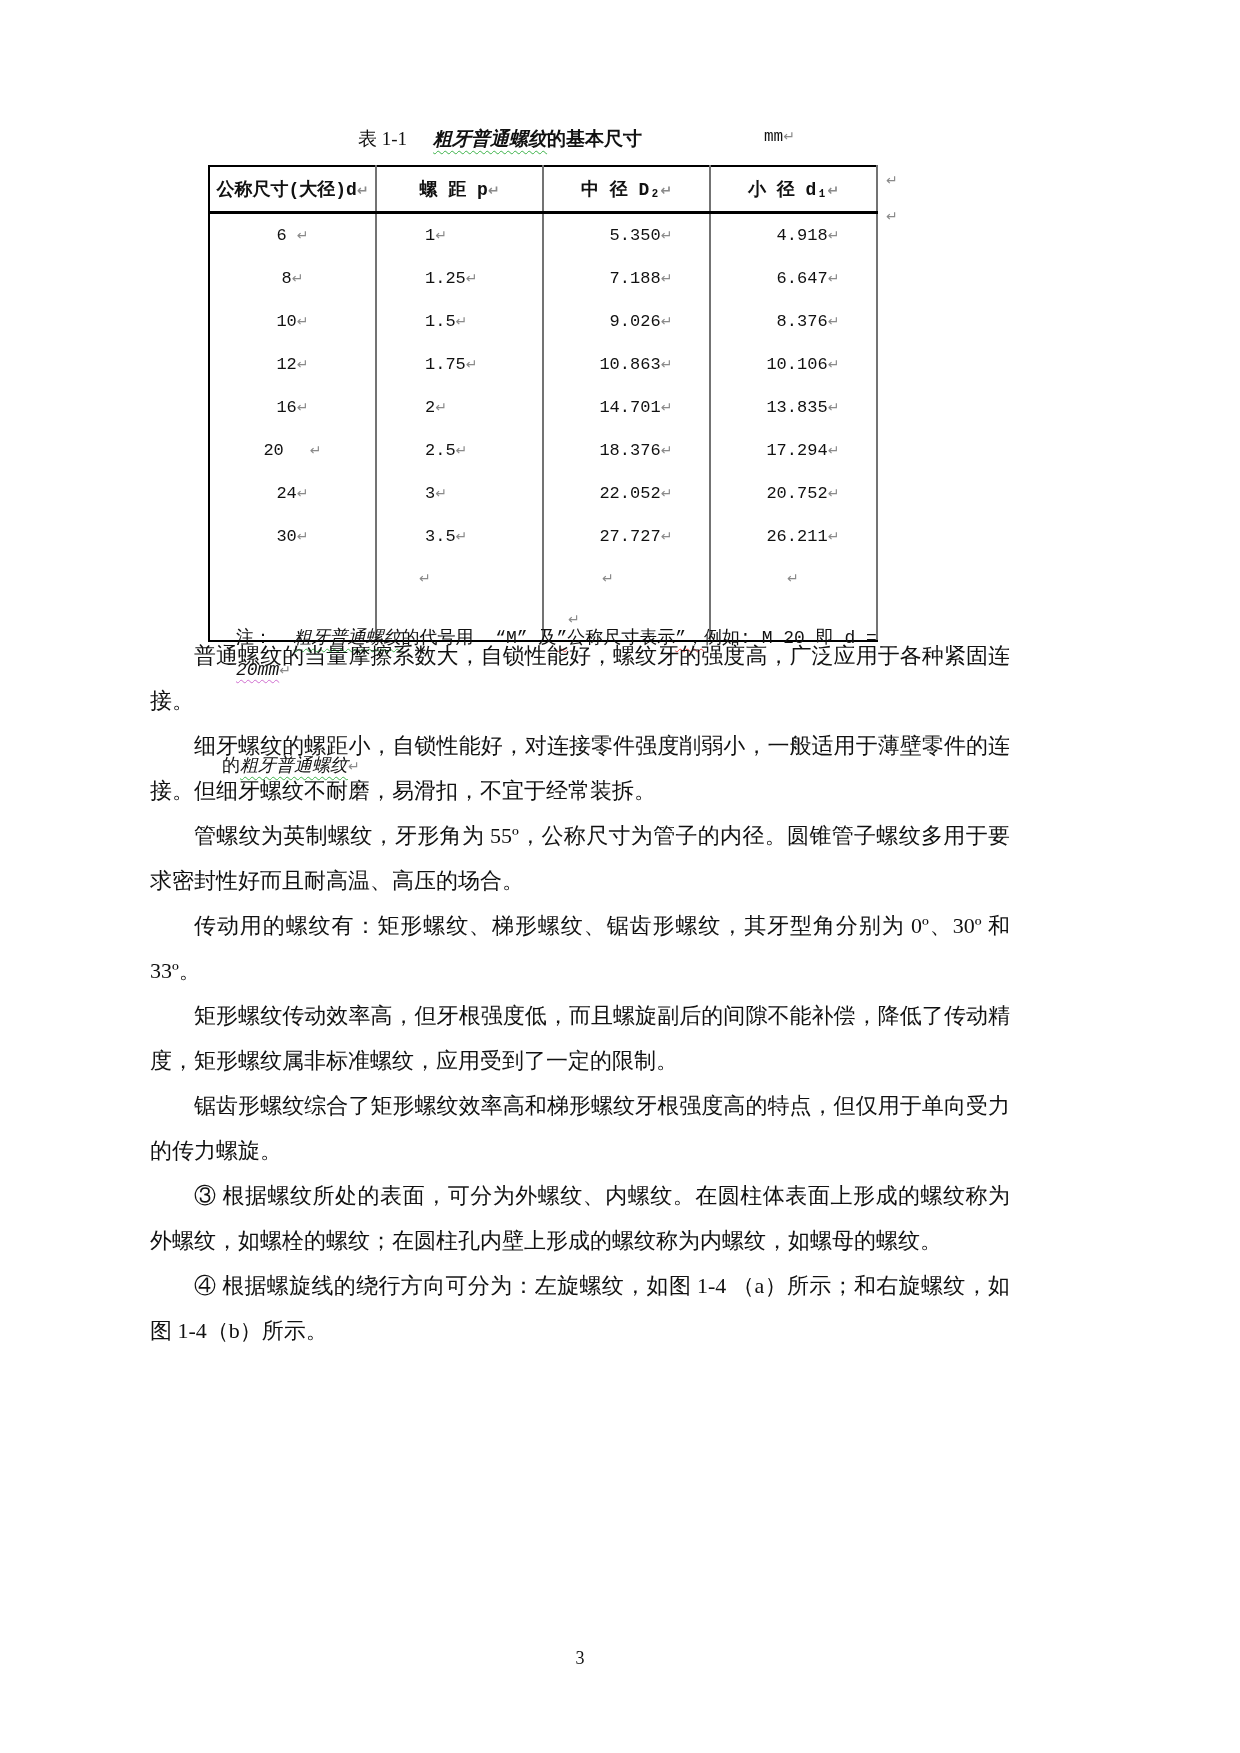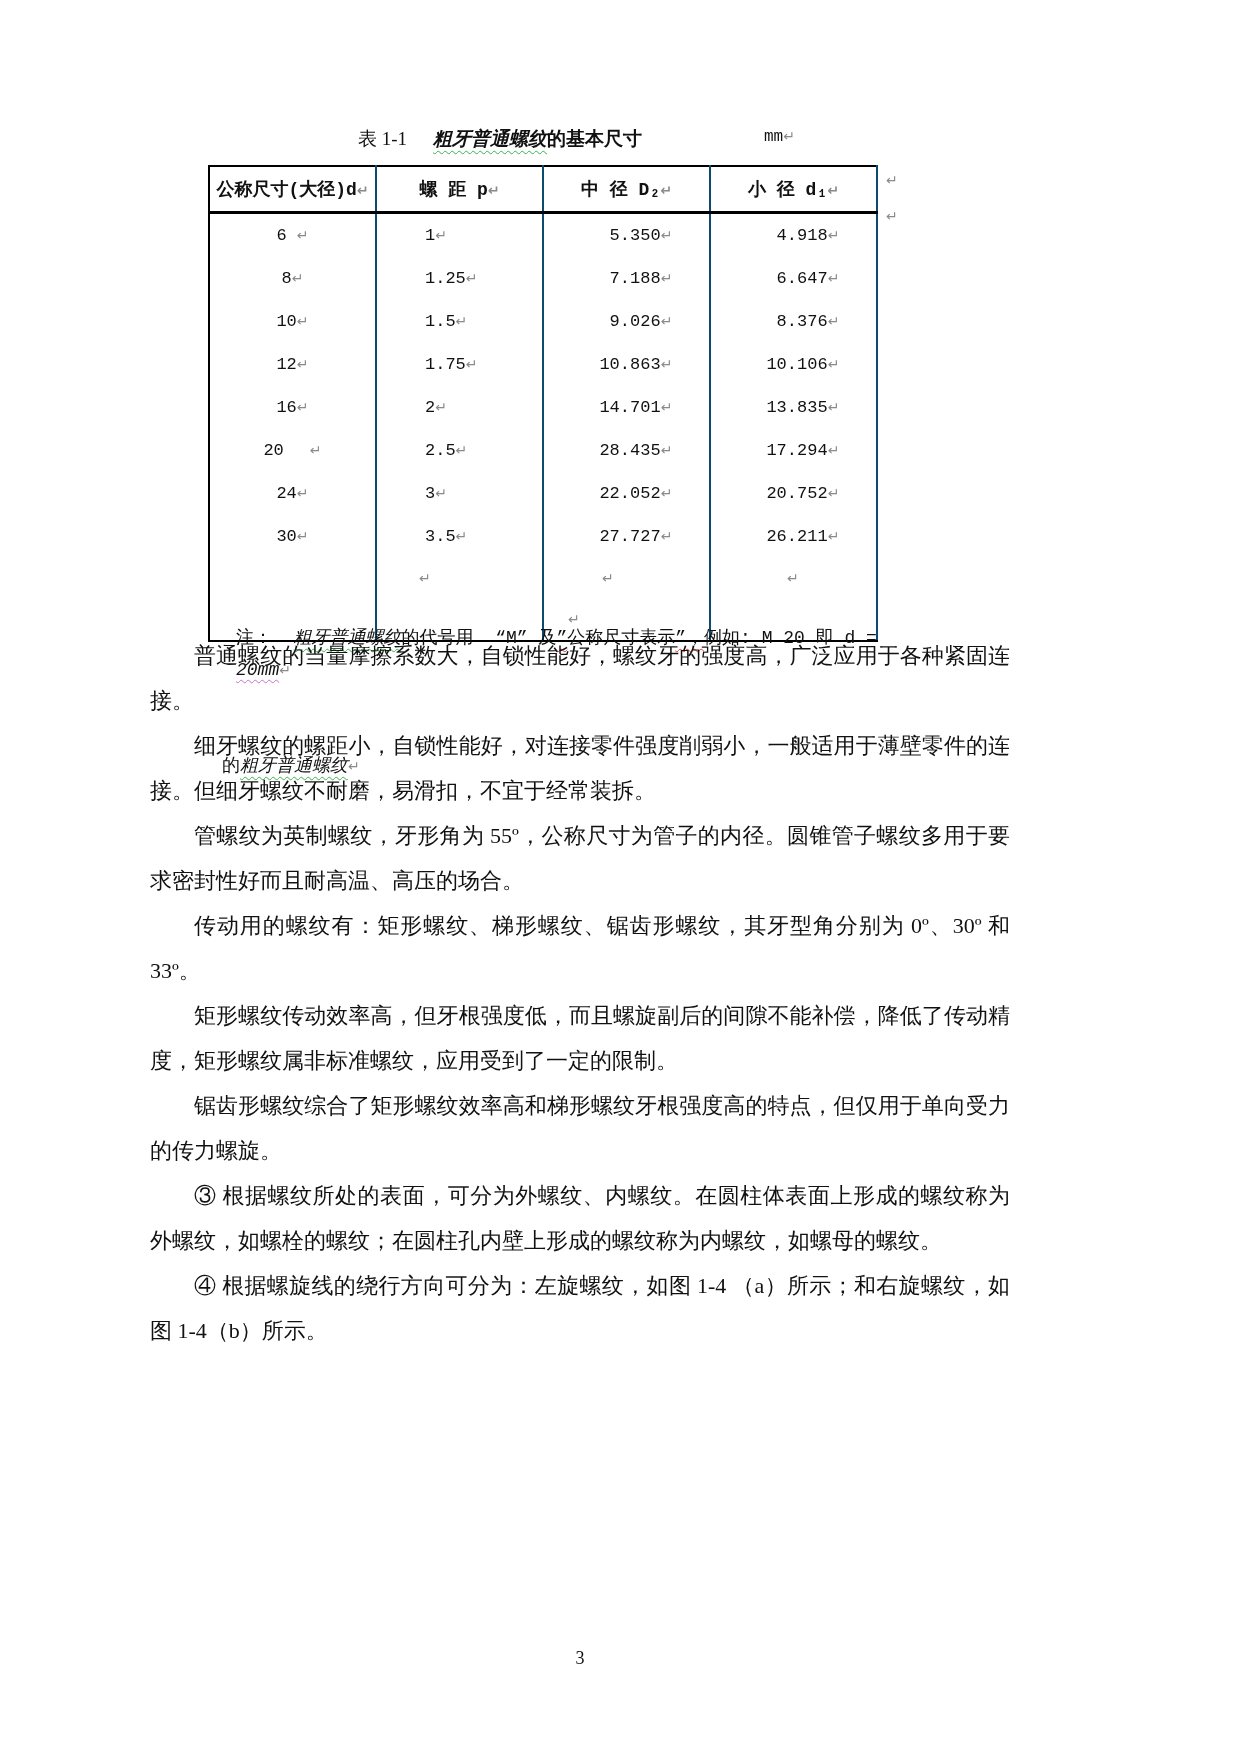--- a/index.html
+++ b/index.html
@@ -8,21 +8,21 @@
   .content{position:absolute;left:150px;top:0;width:860px;height:1753px;}
 
   
   .caption{position:absolute;top:126px;left:208px;font-size:19px;line-height:26px;white-space:pre;}
   .cap-label{margin-right:26px;}
   .cap-title{font-weight:bold;}
   .unit{position:absolute;top:128px;left:614px;font-size:16px;font-family:"Liberation Mono","DejaVu Sans Mono",monospace;}
 
   
   table.dims{position:absolute;top:165px;left:58px;width:670px;border-collapse:collapse;table-layout:fixed;}
-  table.dims td,table.dims th{border-left:2px solid #000;border-right:2px solid #0c4a6e;padding:4px;font-weight:normal;}
+  table.dims td,table.dims th{border-left:2px solid #000;border-right:2px solid #737373;padding:4px;font-weight:normal;}
   table.dims tr.hrow th{border-top:2px solid #000;border-bottom:3px solid #000;height:36px;
     font-family:"Liberation Mono","DejaVu Sans Mono","Liberation Serif",serif;font-weight:bold;font-size:18px;text-align:center;vertical-align:middle;}
   table.dims tr.drow td{height:35px;vertical-align:middle;font-family:"Liberation Mono","DejaVu Sans Mono",monospace;font-size:17px;}
   table.dims tr.mrow td{height:32px;vertical-align:middle;}
   table.dims tr.mrow2 td{height:34px;border-bottom:2px solid #000;vertical-align:middle;}
   td.c1{text-align:center;}
   td.c2{text-align:left;padding-left:48px !important;}
   td.c3,td.c4{text-align:center;}
   .num{display:inline-block;width:80px;text-align:right;}
   .pilcrow{color:#8a8a8a;font-size:14px;font-family:"DejaVu Sans",sans-serif;vertical-align:baseline;}
@@ -94,21 +94,21 @@
       </tr>
       <tr class="drow">
         <td class="c1"><span>16</span><span class="pilcrow">↵</span></td>
         <td class="c2"><span>2</span><span class="pilcrow">↵</span></td>
         <td class="c3"><span class="num">14.701</span><span class="pilcrow">↵</span></td>
         <td class="c4"><span class="num">13.835</span><span class="pilcrow">↵</span></td>
       </tr>
       <tr class="drow">
         <td class="c1"><span>20</span><span class="pilcrow sp2">↵</span></td>
         <td class="c2"><span>2.5</span><span class="pilcrow">↵</span></td>
-        <td class="c3"><span class="num">28.435</span><span class="pilcrow">↵</span></td>
+        <td class="c3"><span class="num">18.376</span><span class="pilcrow">↵</span></td>
         <td class="c4"><span class="num">17.294</span><span class="pilcrow">↵</span></td>
       </tr>
       <tr class="drow">
         <td class="c1"><span>24</span><span class="pilcrow">↵</span></td>
         <td class="c2"><span>3</span><span class="pilcrow">↵</span></td>
         <td class="c3"><span class="num">22.052</span><span class="pilcrow">↵</span></td>
         <td class="c4"><span class="num">20.752</span><span class="pilcrow">↵</span></td>
       </tr>
       <tr class="drow">
         <td class="c1"><span>30</span><span class="pilcrow">↵</span></td>

